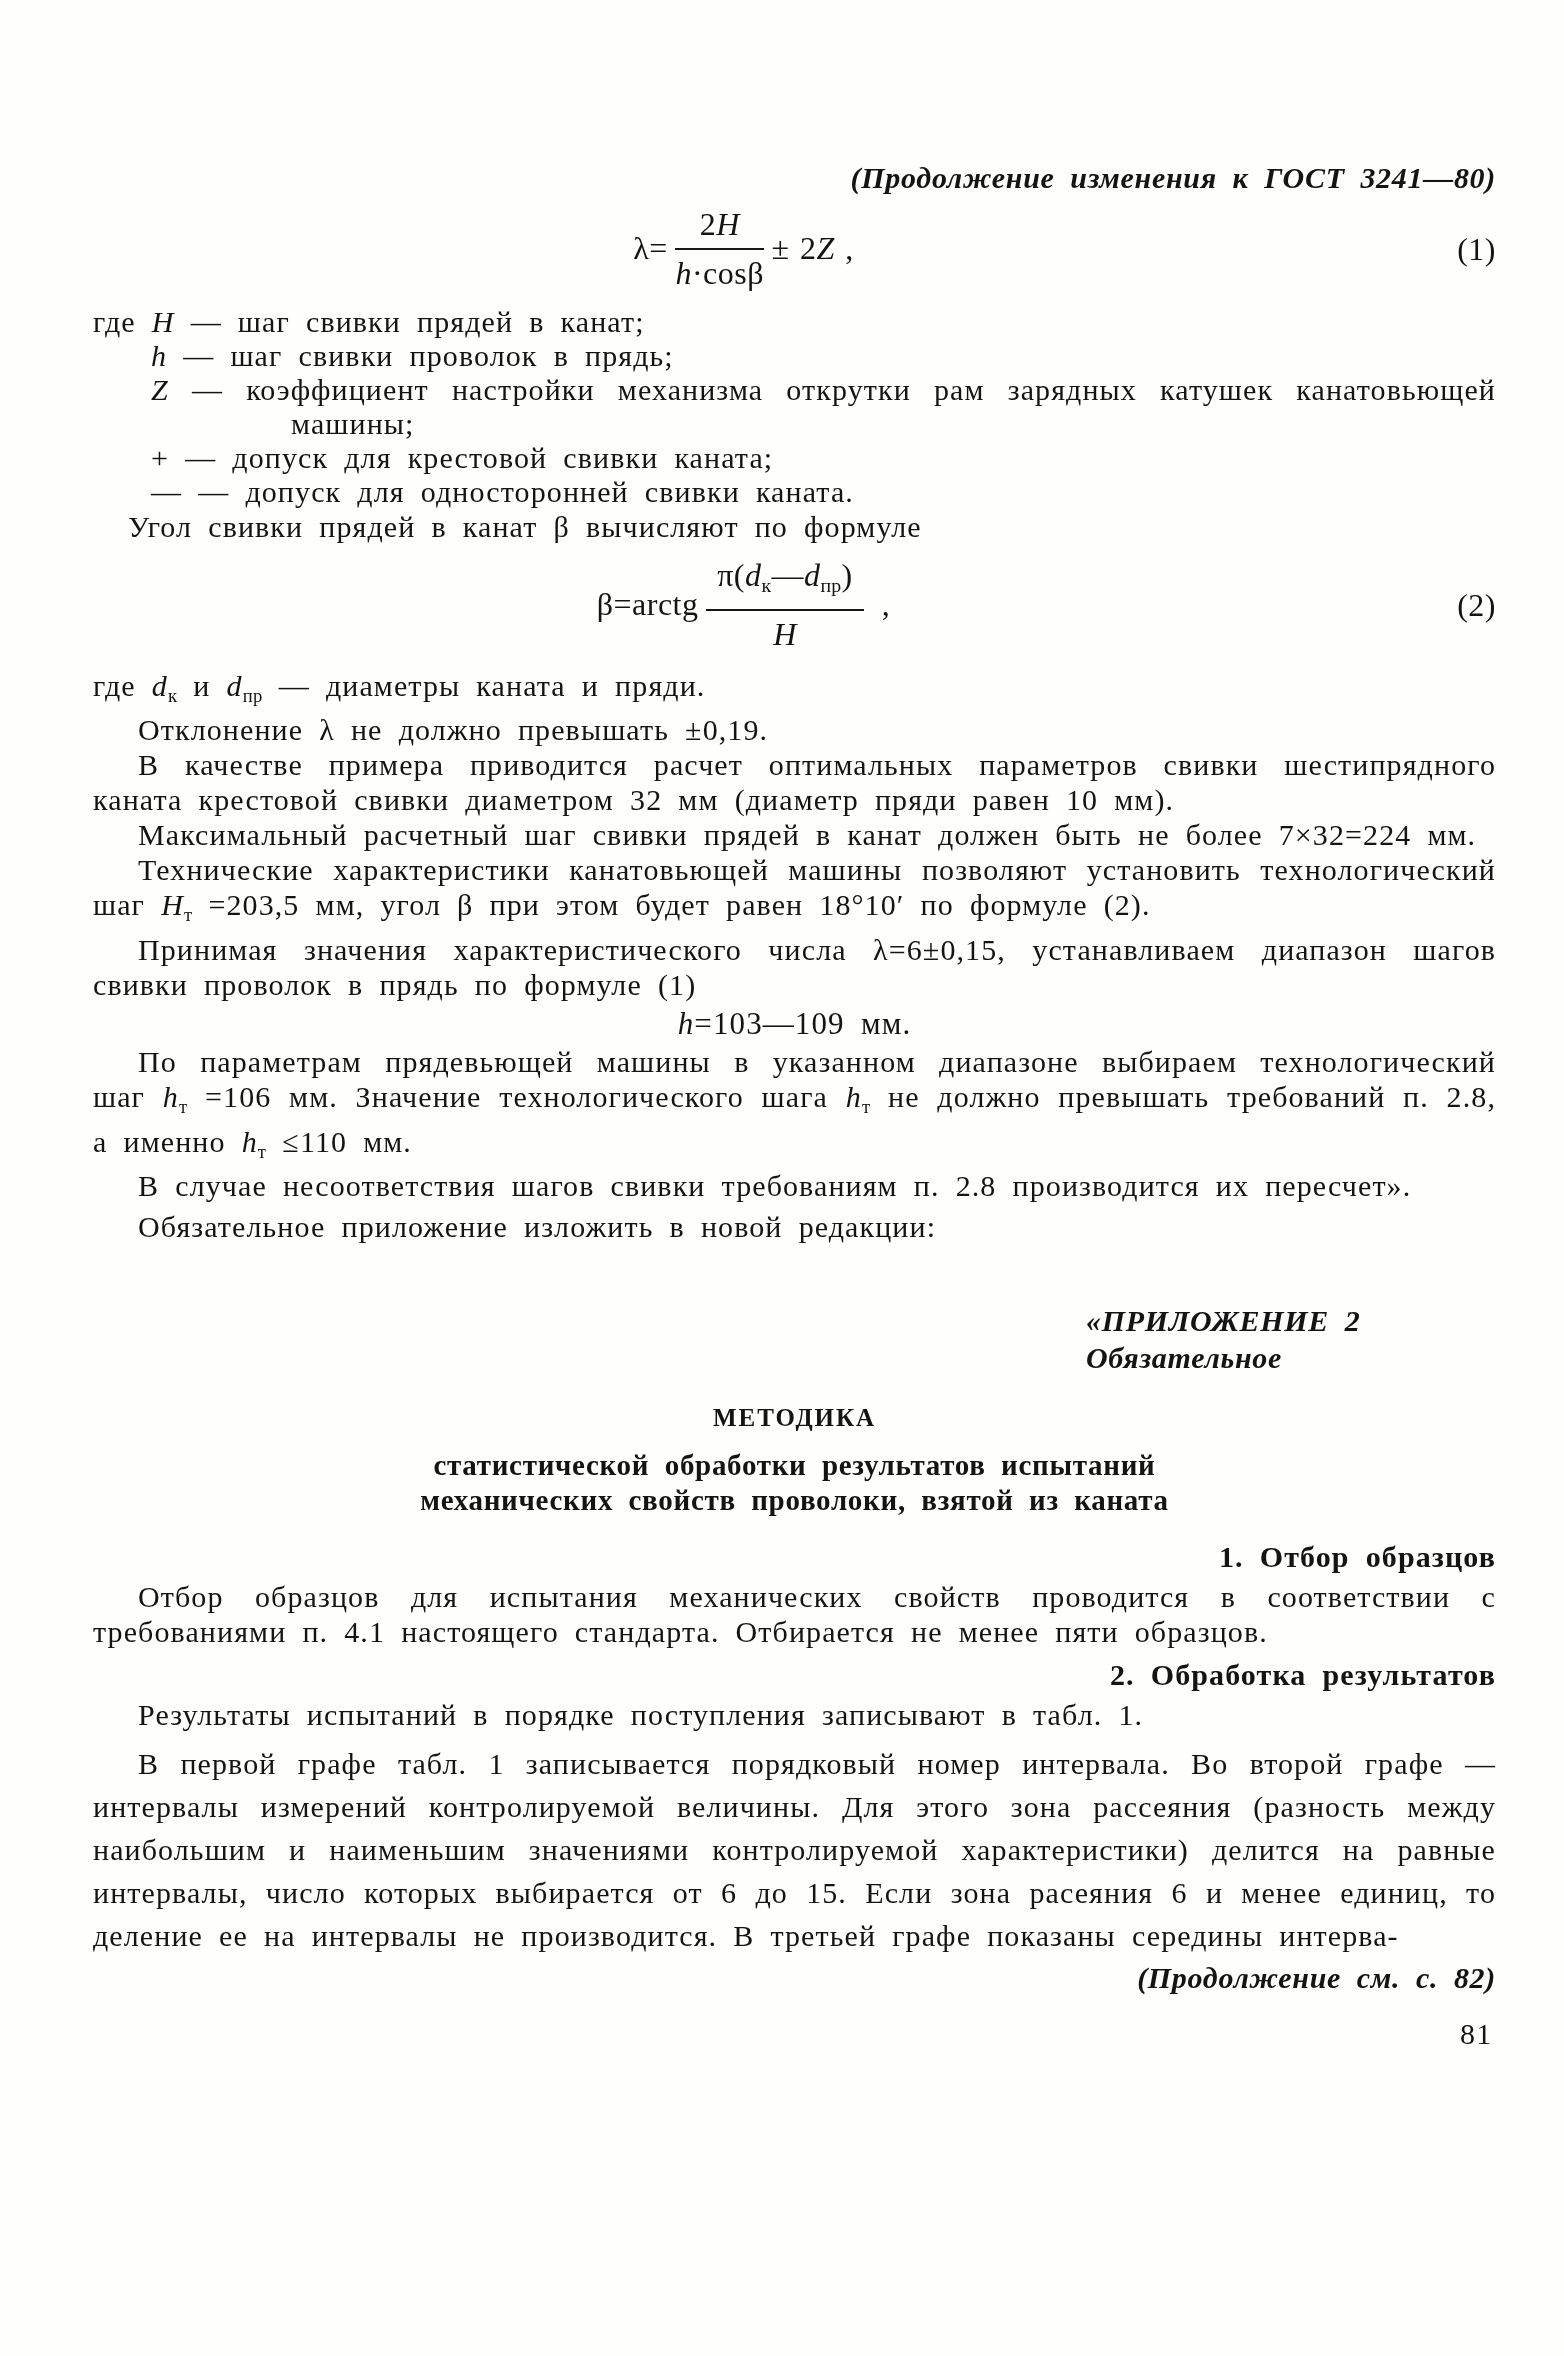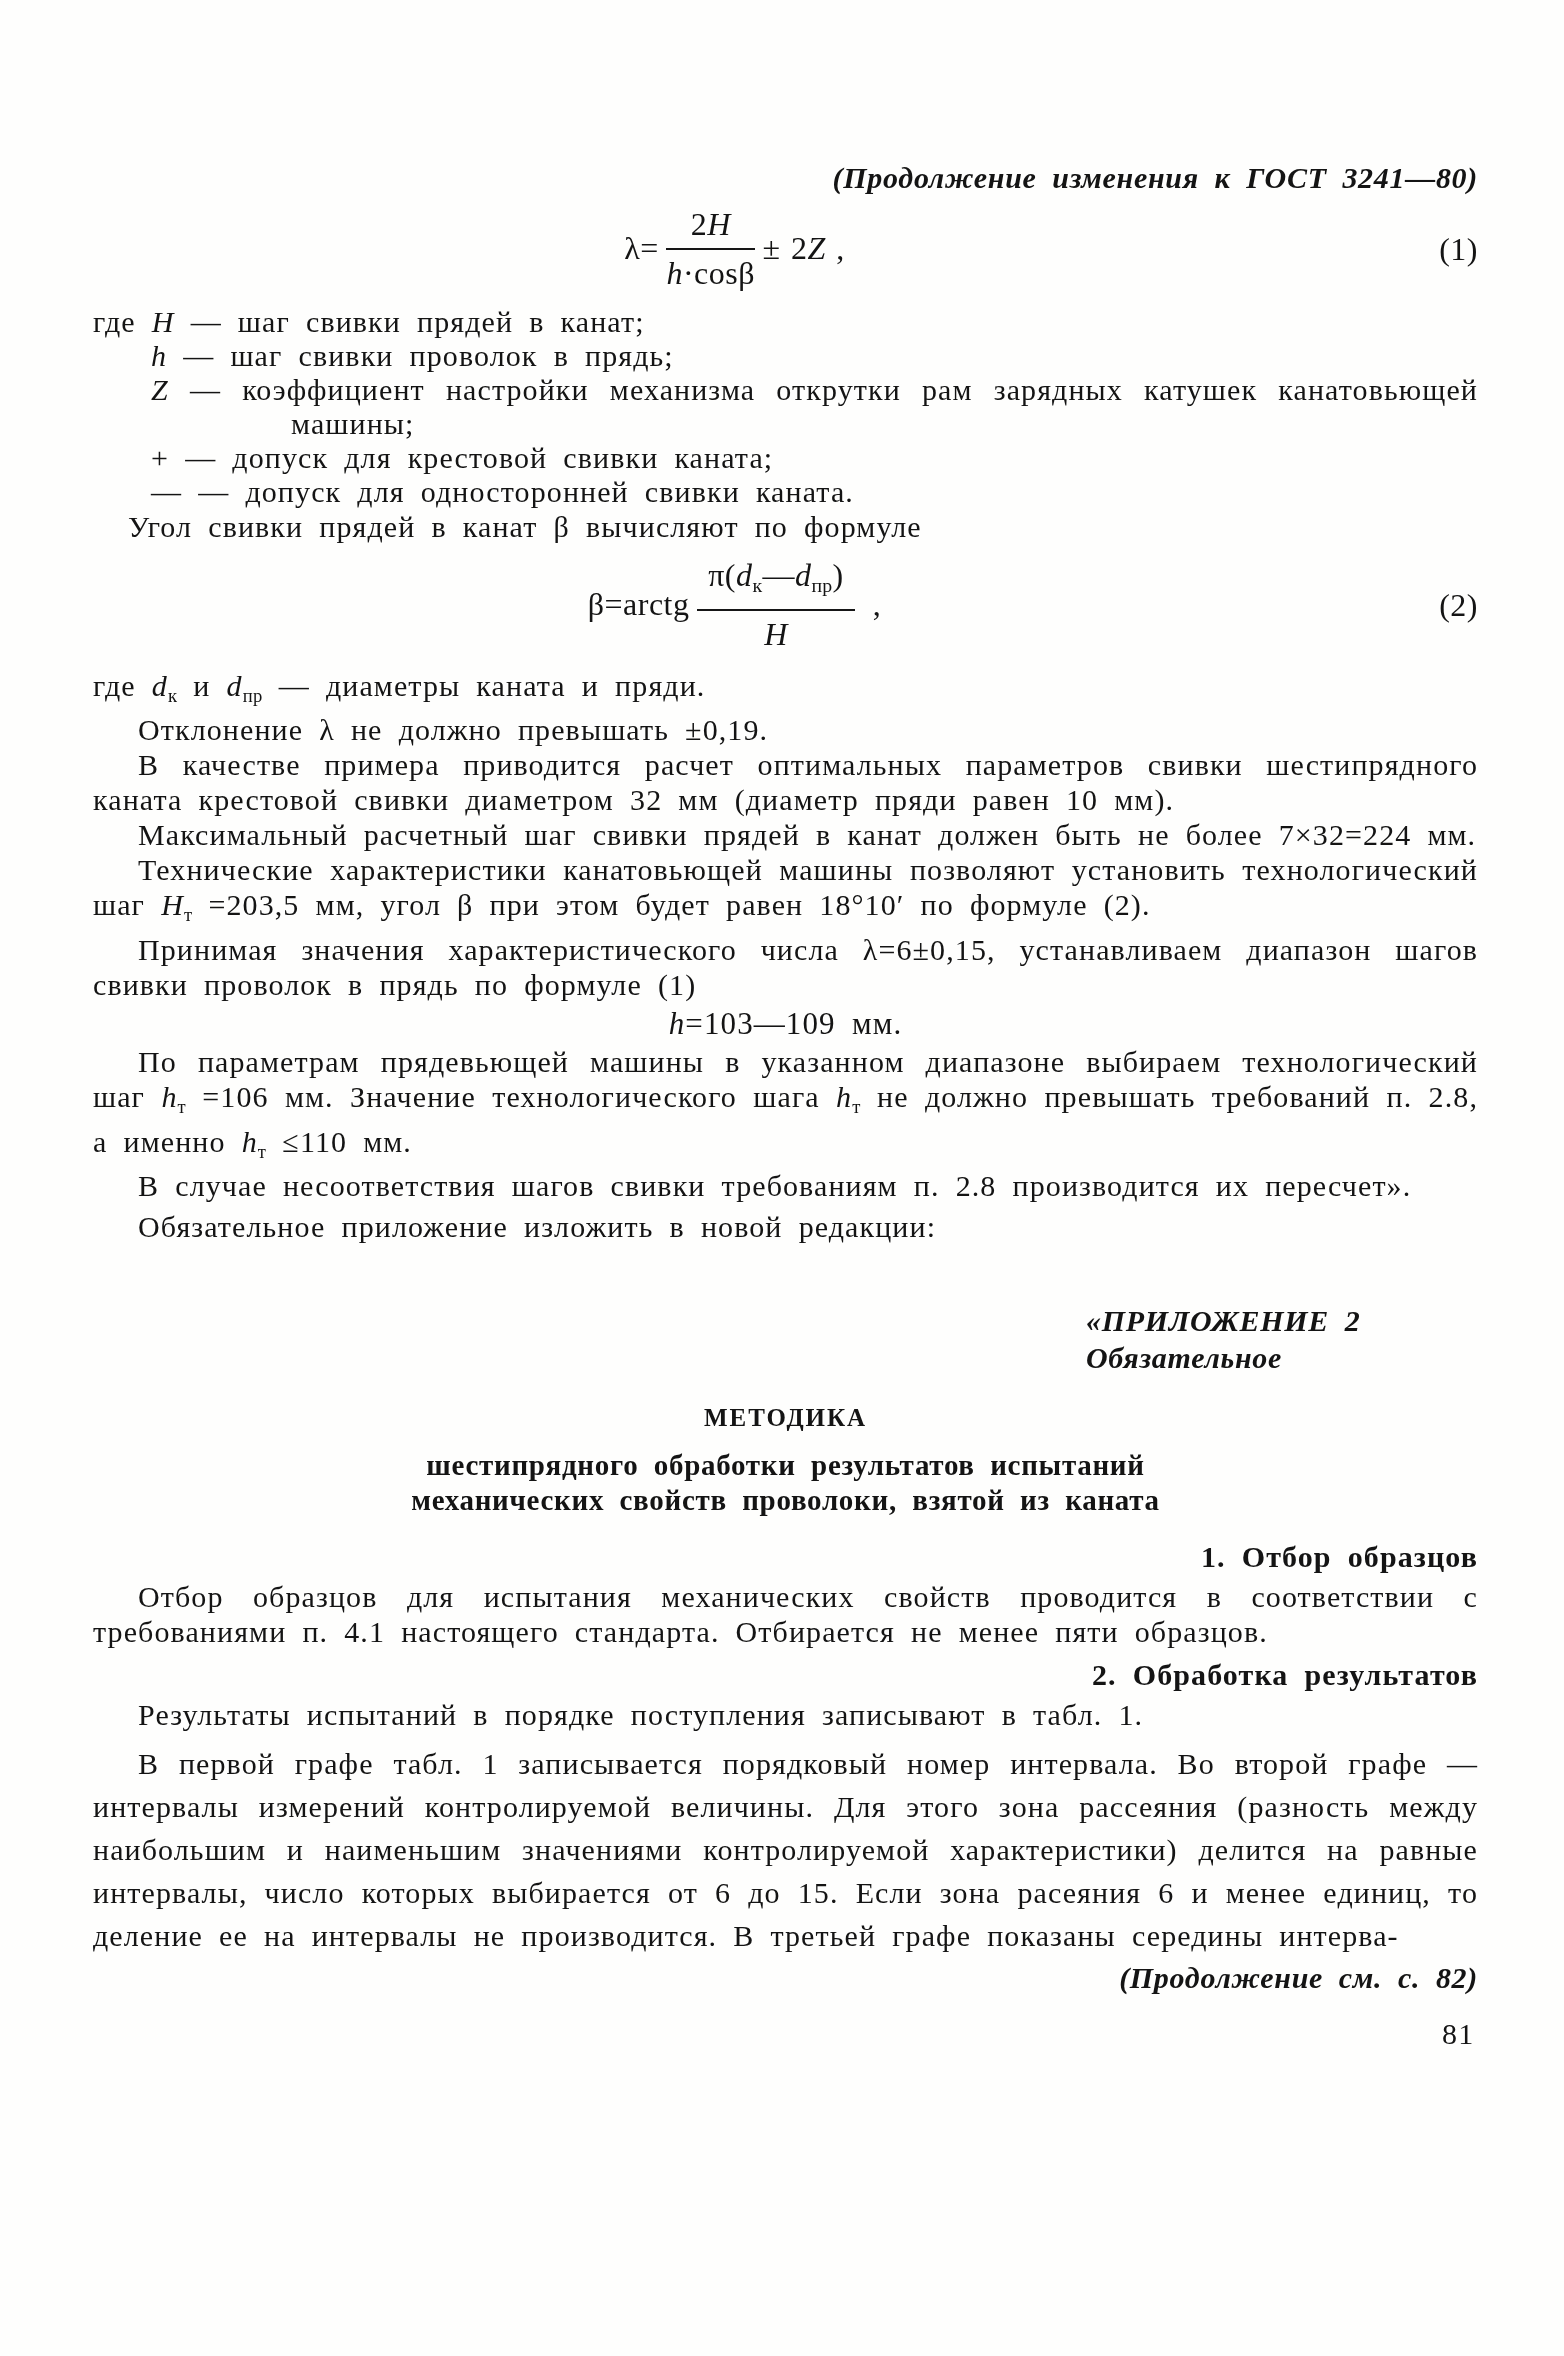--- a/index.html
+++ b/index.html
@@ -9,21 +9,21 @@
     height: 2357px;
     margin: 0 auto;
     background: #fefefd;
     color: #141414;
     font-family: "Liberation Serif", "DejaVu Serif", serif;
     font-size: 30px;
     line-height: 35px;
     letter-spacing: 1.1px;
     word-spacing: 7.5px;
     box-sizing: border-box;
-    padding: 160px 86px 0 93px;
+    padding: 160px 68px 0 93px;
     overflow: hidden;
   }
   .var { font-style: italic; }
   .sub { font-size: 0.62em; vertical-align: -0.3em; letter-spacing: 0.3px; }
 
   .header-note {
     text-align: right;
     font-weight: bold;
     font-style: italic;
     letter-spacing: 0.7px;
@@ -186,21 +186,21 @@
   <p class="para mandatory">Обязательное приложение изложить в новой редакции:</p>
 
   <div class="appendix-block">
     <div>«ПРИЛОЖЕНИЕ 2</div>
     <div>Обязательное</div>
   </div>
 
   <div class="methodology-title">МЕТОДИКА</div>
 
   <div class="methodology-subtitle">
-    <div>шестипрядного обработки результатов испытаний</div>
+    <div>статистической обработки результатов испытаний</div>
     <div>механических свойств проволоки, взятой из каната</div>
   </div>
 
   <div class="section-heading">1. Отбор образцов</div>
 
   <p class="para section-para">Отбор образцов для испытания механических свойств проводится в соответствии с требованиями п. 4.1 настоящего стандарта. Отбирается не менее пяти образцов.</p>
 
   <div class="section-heading h2">2. Обработка результатов</div>
 
   <p class="para section-para single">Результаты испытаний в порядке поступления записывают в табл. 1.</p>

